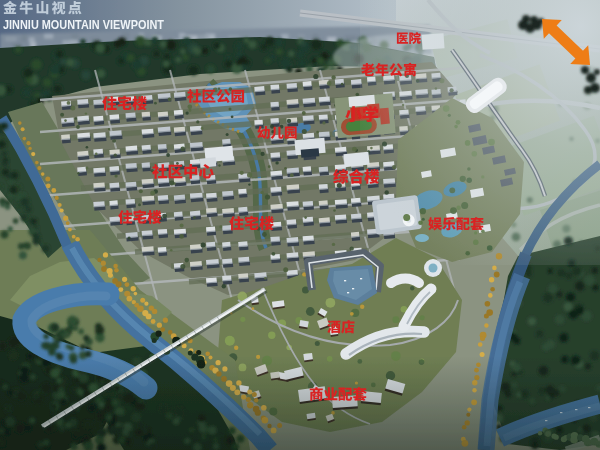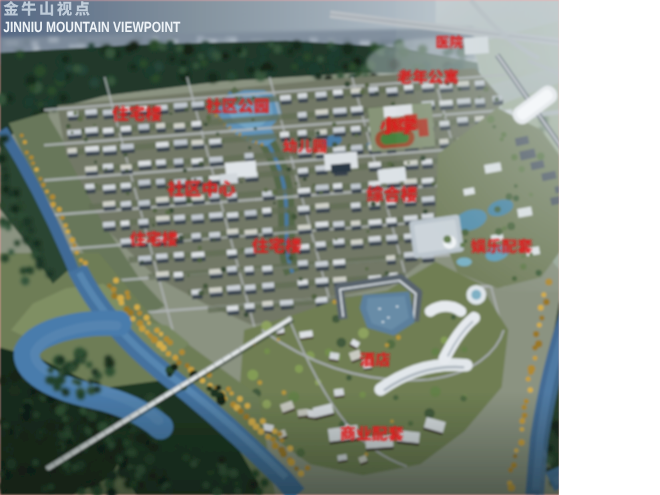--- a/index.html
+++ b/index.html
@@ -1,14 +1,14 @@
 <!DOCTYPE html>
 <html><head><meta charset="utf-8"><style>
 html,body{margin:0;padding:0;}
-#c{position:relative;width:508px;height:450px;overflow:hidden;font-family:"Liberation Sans",sans-serif;background:#fca5a5;}
+#c{position:relative;width:600px;height:450px;overflow:hidden;font-family:"Liberation Sans",sans-serif;background:#ec4899;}
 </style></head><body>
 <div id="c">
 <svg width="600" height="450" viewBox="0 0 600 450" xmlns="http://www.w3.org/2000/svg">
 <defs>
         <path id="g37329" d="M479 867C384 718 205 626 15 575C52 538 92 482 112 440C150 453 188 468 224 484V438H420V352H115V222H230L170 197C199 154 229 98 245 55H64V-77H938V55H745C773 93 806 144 838 194L759 222H881V352H577V438H769V496C809 477 850 461 891 447C913 484 958 543 991 574C842 612 686 685 589 765L617 806ZM635 571H383C426 600 467 632 504 668C544 634 588 601 635 571ZM420 222V55H305L378 87C365 125 335 178 304 222ZM577 222H691C672 174 643 116 618 77L672 55H577Z"></path>
         <path id="g29275" d="M437 855V694H301C313 731 324 769 333 808L181 837C152 698 93 559 14 479C52 463 124 428 155 406C186 445 216 495 243 551H437V372H40V228H437V-95H592V228H963V372H592V551H904V694H592V855Z"></path>
         <path id="g23665" d="M85 634V-25H769V-95H921V639H769V125H576V849H422V125H235V634Z"></path>
         <path id="g35270" d="M117 792C140 762 165 723 183 690H48V560H240C188 455 108 357 21 302C38 272 67 190 75 148C99 166 123 186 147 209V-94H285V268C304 237 322 206 335 181L423 292V279H563V688H795V279H942V812H423V297C406 318 349 385 313 424C353 493 387 567 411 643L335 695L310 690H257L318 726C302 763 266 815 231 853ZM611 639V500C611 348 586 144 329 10C357 -11 406 -67 423 -96C534 -37 609 43 659 128V39C659 -56 695 -83 784 -83H841C951 -83 970 -32 981 123C948 131 902 150 870 175C868 51 862 21 842 21H814C799 21 792 30 792 56V274H721C743 353 750 430 750 497V639Z"></path>
         <path id="g28857" d="M285 432H709V332H285ZM308 128C320 57 328 -35 328 -90L475 -72C473 -17 461 73 446 142ZM513 127C541 60 571 -29 581 -83L723 -47C710 8 676 93 646 157ZM716 132C762 63 816 -30 836 -89L977 -35C952 25 894 114 847 179ZM142 170C115 97 68 18 22 -24L157 -90C208 -35 256 53 282 135ZM146 566V198H858V566H571V642H919V777H571V855H423V566Z"></path>
         <path id="g21307" d="M249 413V288H485C451 242 382 200 245 172C274 146 311 101 331 71H219V677H370C345 611 296 543 240 502C273 486 332 453 360 430C376 445 392 462 408 482H514V413ZM943 815H73V-67H964V71H799L876 161C830 198 749 247 675 288H914V413H658V482H874V603H487L506 646L383 677H943ZM589 200C659 158 733 109 778 71H359C470 104 543 149 589 200Z"></path>

